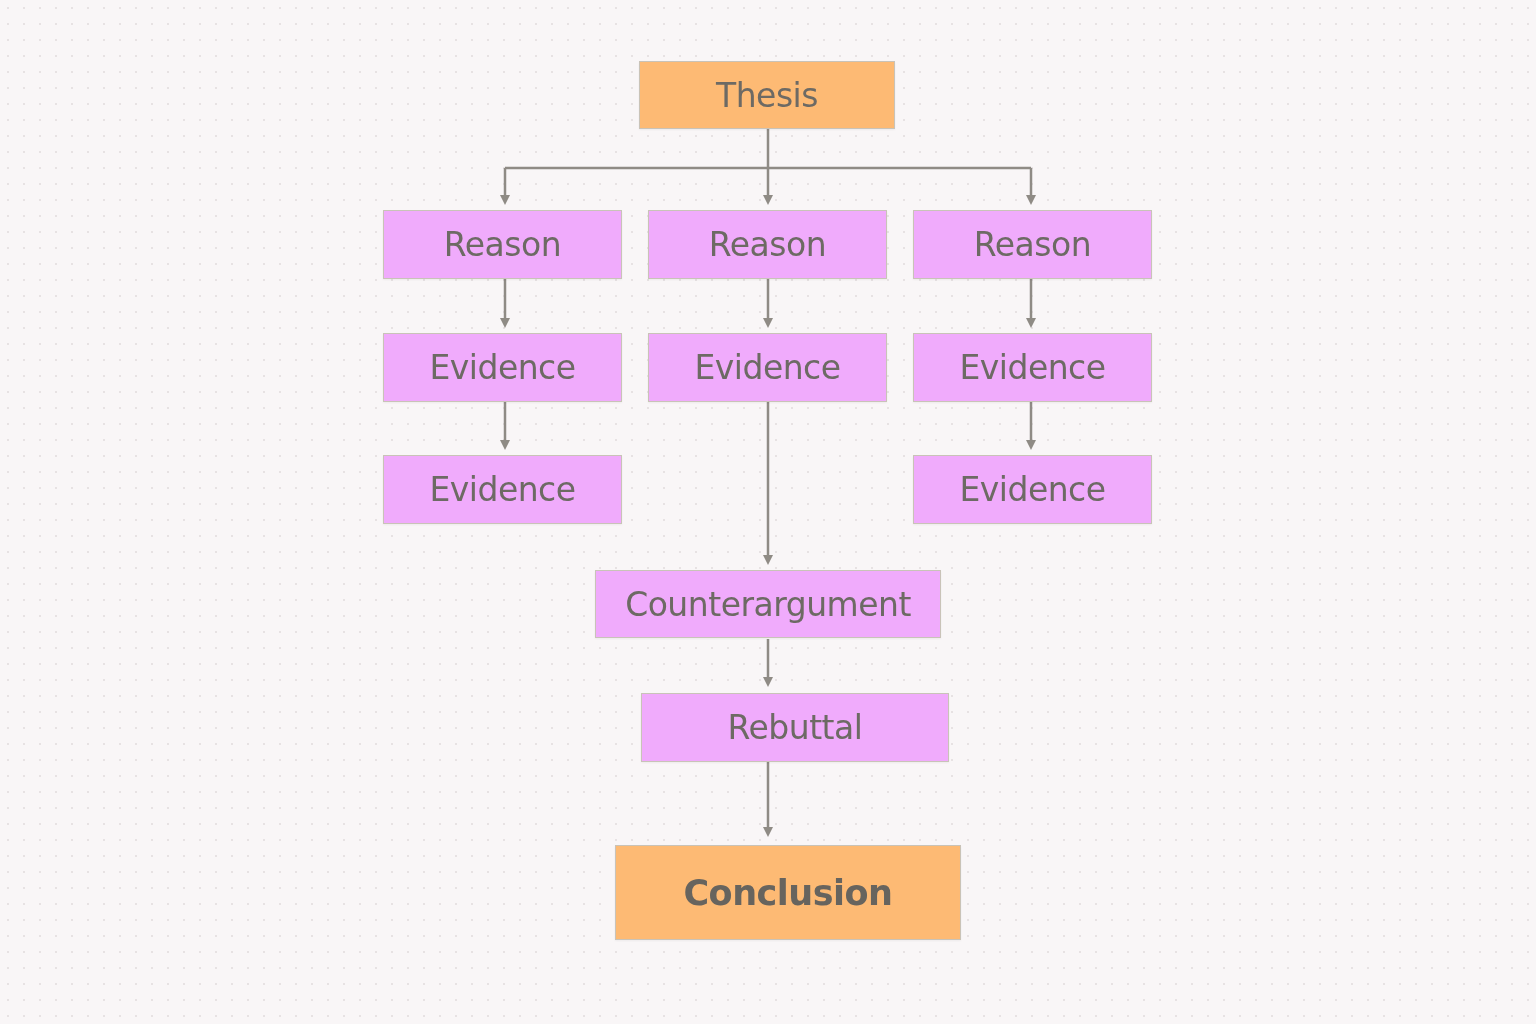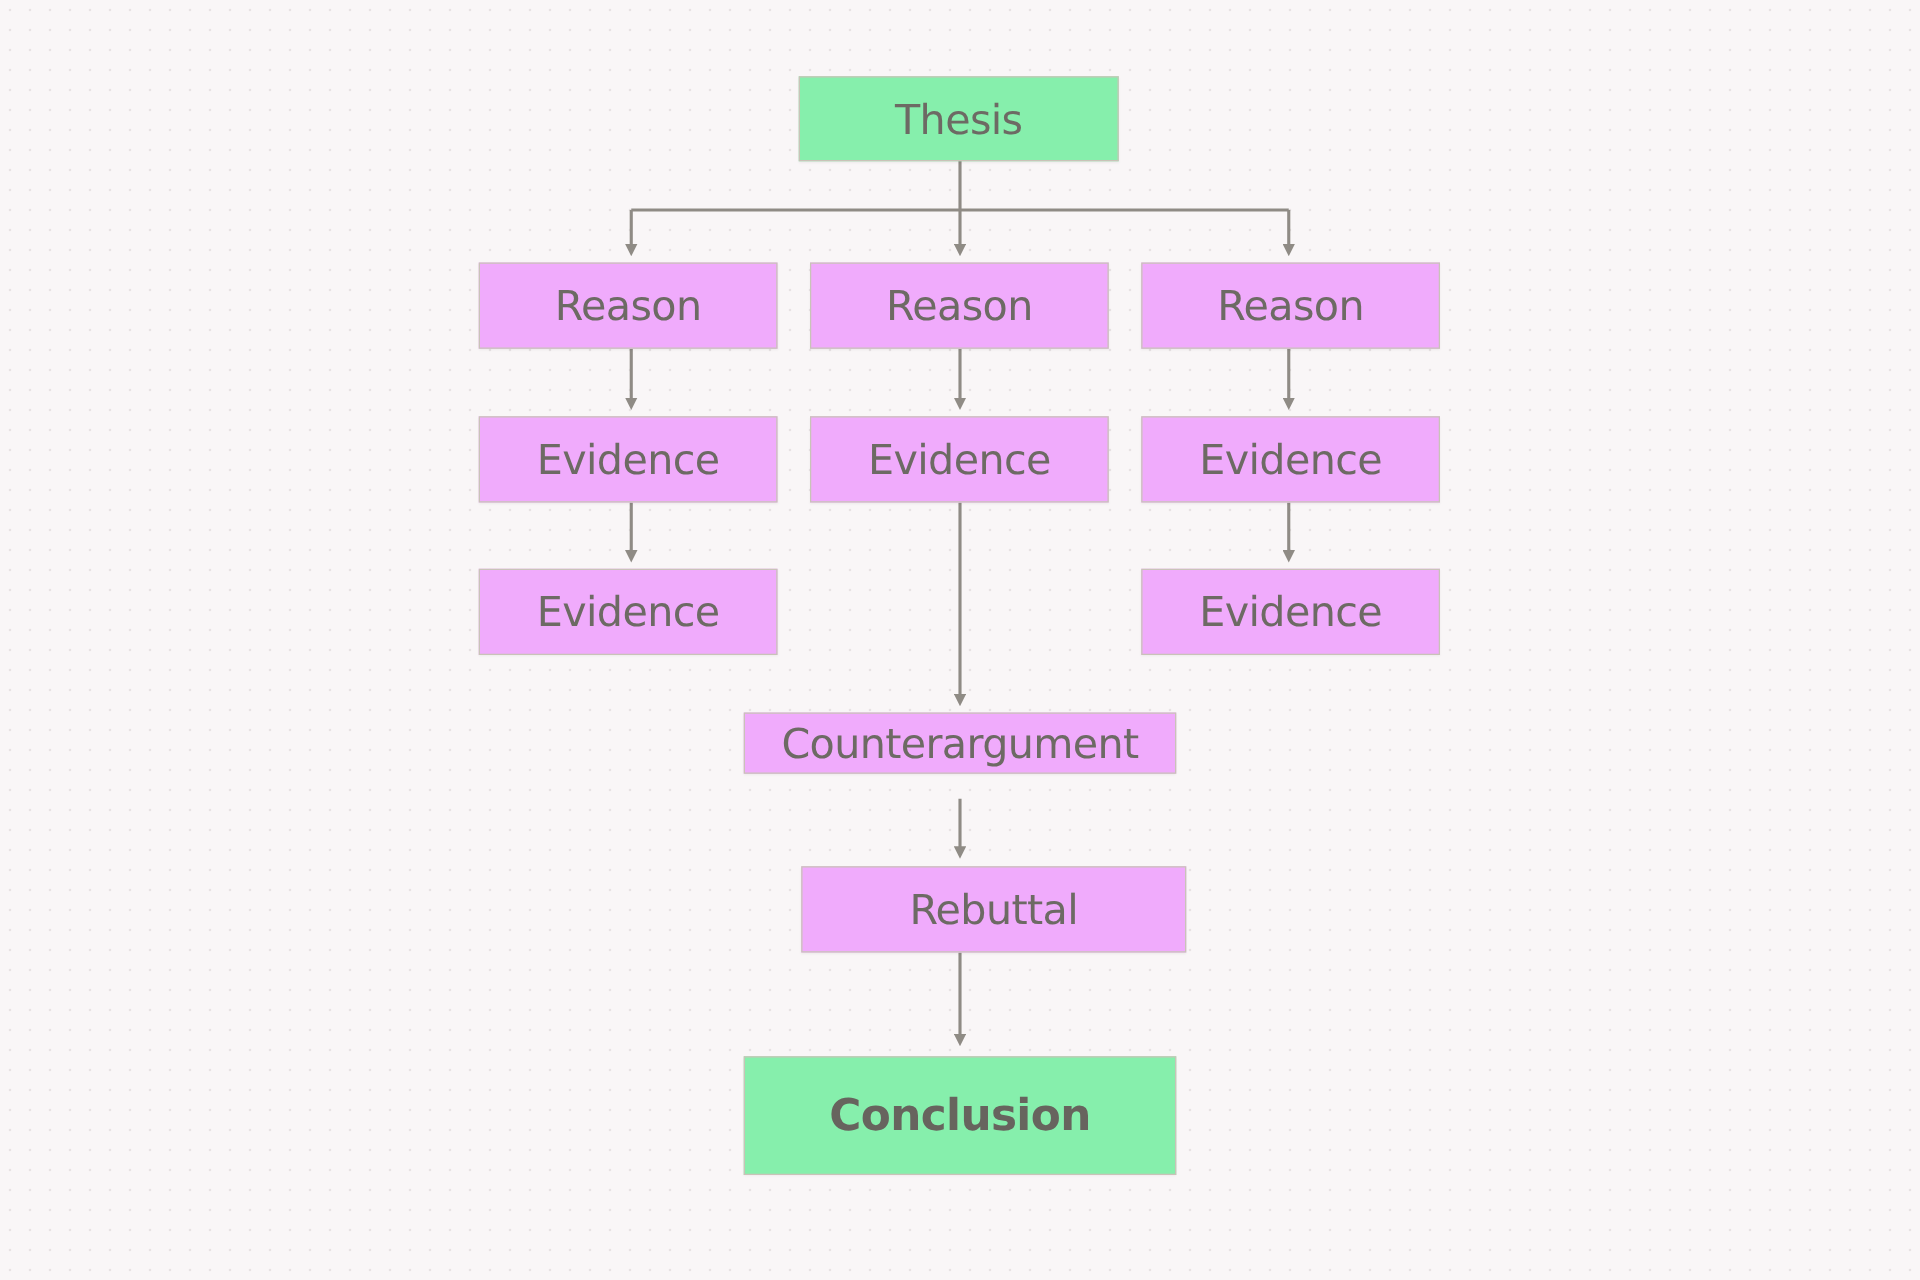--- a/index.html
+++ b/index.html
@@ -11,21 +11,21 @@
       font-family: "DejaVu Sans", sans-serif;
     }
     .node {
       position:absolute; box-sizing:border-box;
       border:1.5px solid #c9c3b8;
       background:#f0abfc;
       display:flex; align-items:center; justify-content:center;
       color:#6d6a64; font-size:33px; letter-spacing:-0.5px;
       box-shadow: 0 1px 2px rgba(0,0,0,0.05);
     }
-    .node.warm { background:#86efac; }
+    .node.warm { background:#fdba74; }
     .node.bold { font-weight:bold; color:#67645e; }
     svg.edges { position:absolute; left:0; top:0; }
   </style>
 </head>
 <body>
 
 <svg class="edges" width="1536" height="1024" viewBox="0 0 1536 1024">
   <defs>
     <marker id="arr" markerWidth="10" markerHeight="10" refX="5" refY="5" orient="auto" markerUnits="userSpaceOnUse">
       <path d="M0,0 L10,5 L0,10 z" fill="#8f8b85"></path>
@@ -79,23 +79,23 @@
   <span>Evidence</span>
 </div>
 
 <div class="node" style="left:383px;top:455px;width:239px;height:69px;">
   <span>Evidence</span>
 </div>
 <div class="node" style="left:913px;top:455px;width:239px;height:69px;">
   <span>Evidence</span>
 </div>
 
-<div class="node" style="left:595px;top:570px;width:346px;height:49px;">
+<div class="node" style="left:595px;top:570px;width:346px;height:68px;">
   <span>Counterargument</span>
 </div>
 
 <div class="node" style="left:641px;top:693px;width:308px;height:69px;">
   <span>Rebuttal</span>
 </div>
 
-<div class="node warm bold" style="left:595px;top:845px;width:346px;height:95px;font-size:35px;">
+<div class="node warm bold" style="left:615px;top:845px;width:346px;height:95px;font-size:35px;">
   <span>Conclusion</span>
 </div>
 
 </body></html>

